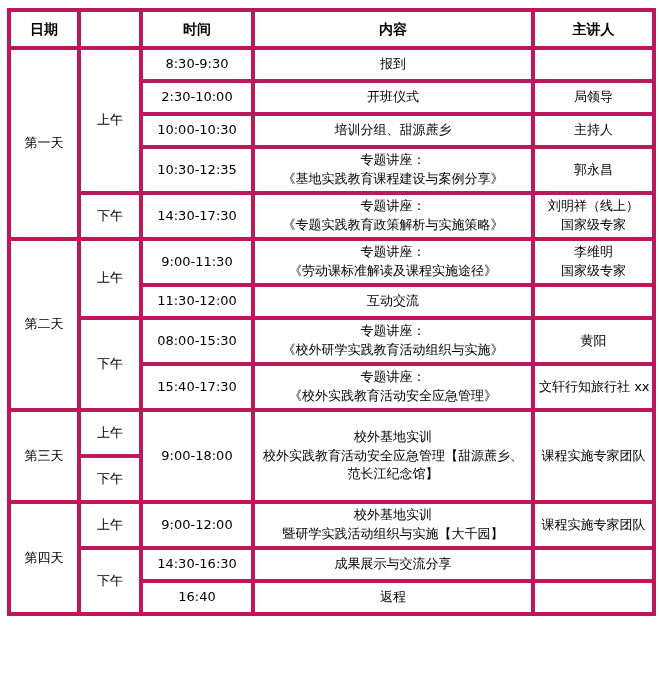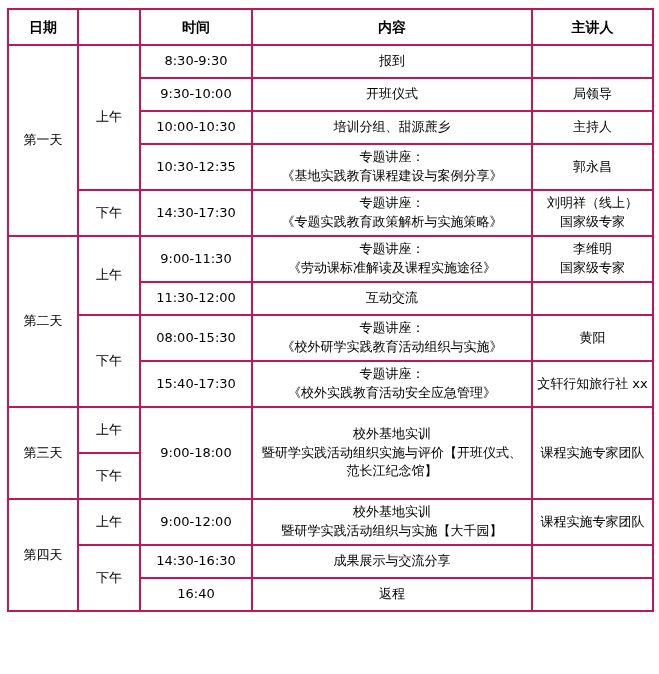--- a/index.html
+++ b/index.html
@@ -18,21 +18,21 @@
     box-sizing: border-box;
     width: 659px;
   }
   table.schedule {
     border-collapse: collapse;
     table-layout: fixed;
     width: 645px;
     font-size: 13px;
   }
   table.schedule td, table.schedule th {
-    border: 2px solid #be185d;
+    border: 4px solid #be185d;
     text-align: center;
     vertical-align: middle;
     padding: 2px 4px;
     line-height: 1.45;
     font-weight: normal;
   }
   table.schedule th {
     font-weight: bold;
     font-size: 14px;
     height: 30px;
@@ -82,21 +82,21 @@
           <td rowspan="4">上午</td>
           <td>8:30-9:30</td>
           <td class="content-cell center">
             <span class="line">报到</span>
           </td>
           <td>
             <span class="line"></span>
           </td>
         </tr>
         <tr class="row-h">
-          <td>9:30-10:00</td>
+          <td>2:30-10:00</td>
           <td class="content-cell center">
             <span class="line">开班仪式</span>
           </td>
           <td>
             <span class="line">局领导</span>
           </td>
         </tr>
         <tr class="row-h">
           <td>10:00-10:30</td>
           <td class="content-cell center">
@@ -170,21 +170,21 @@
           <td>
             <span class="line">文轩行知旅行社 xx</span>
           </td>
         </tr>
         <tr class="row-h2">
           <td rowspan="2">第三天</td>
           <td rowspan="1">上午</td>
           <td rowspan="2">9:00-18:00</td>
           <td rowspan="2" class="content-cell">
             <span class="line">校外基地实训</span>
-            <span class="line">暨研学实践活动组织实施与评价【开班仪式、</span>
+            <span class="line">校外实践教育活动安全应急管理【甜源蔗乡、</span>
             <span class="line">范长江纪念馆】</span>
           </td>
           <td rowspan="2">
             <span class="line">课程实施专家团队</span>
           </td>
         </tr>
         <tr class="row-h2">
           <td rowspan="1">下午</td>
         </tr>
         <tr class="row-h2">

